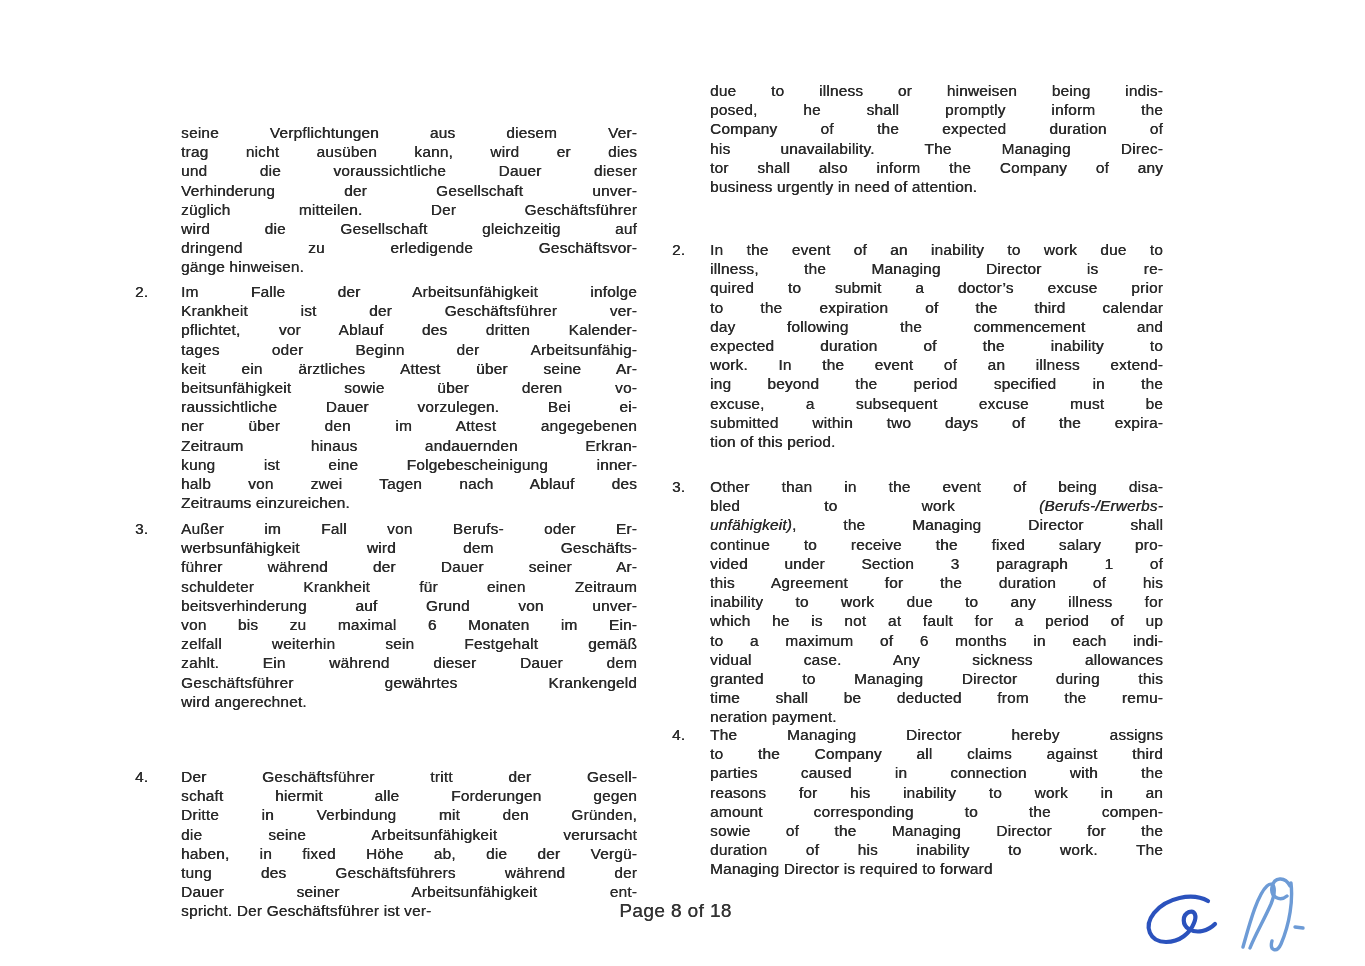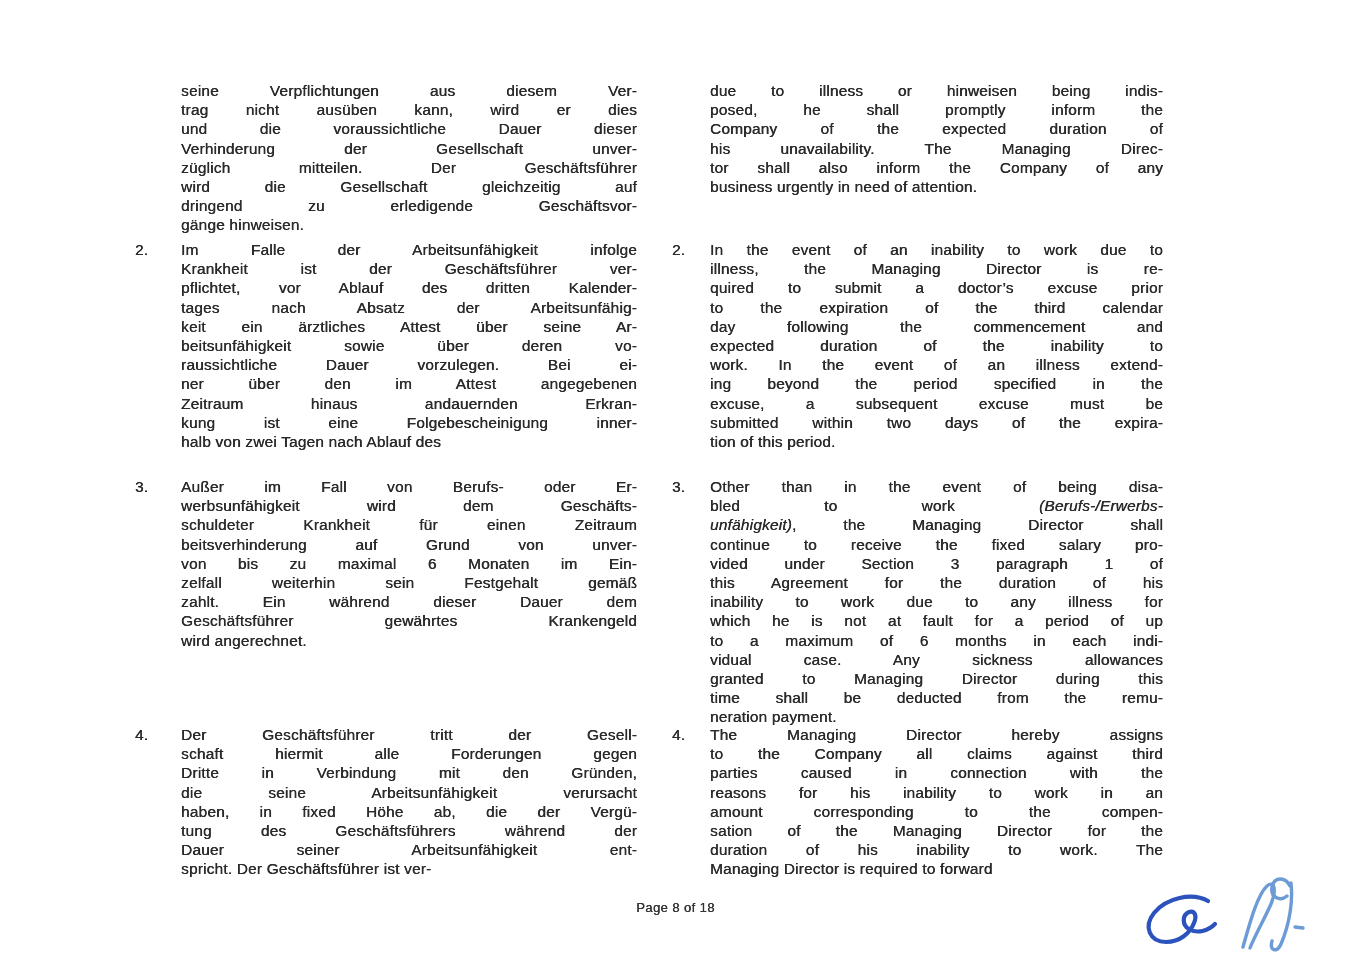--- a/index.html
+++ b/index.html
@@ -16,32 +16,32 @@
     position: absolute;
     left: 135px;
     display: flex;
     gap: 35px;
     font-size: 15.4px;
     line-height: 19.2px;
     letter-spacing: 0.2px;
     text-shadow: 0.35px 0 0 currentColor; 
   }
   .cell { display: flex; align-items: flex-start; }
-  .cell-de { width: 502px; }
+  .cell-de { width: 502px; margin-top: 42px; }
   .cell-en { width: 491px; }
   .cell-de .num { flex: 0 0 46px; }
   .cell-en .num { flex: 0 0 38px; }
   .body { flex: 1 1 auto; min-width: 0; }
   .line { text-align: justify; text-align-last: justify; white-space: normal; }
   .line:last-child { text-align-last: left; }
   .footer {
     position: absolute;
     top: 900px; left: 0; right: 14px;
     text-align: center;
-    font-size: 13px;
+    font-size: 19px;
     letter-spacing: 0.4px;
     color: #333333;
     text-shadow: 0.3px 0 0 currentColor;
   }
   .signatures {
     position: absolute;
     left: 1140px; top: 865px;
     width: 200px; height: 95px;
   }
   .signatures svg { display: block; width: 100%; height: 100%; }
@@ -78,28 +78,29 @@
           </div>
         </div>
       </div>
       <div class="row" style="top: 240px;">
         <div class="cell cell-de">
           <div class="num">2.</div>
           <div class="body">
             <div class="line">Im Falle der Arbeitsunfähigkeit infolge</div>
             <div class="line">Krankheit ist der Geschäftsführer ver-</div>
             <div class="line">pflichtet, vor Ablauf des dritten Kalender-</div>
-            <div class="line">tages nach Absatz der Arbeitsunfähig-</div>
+            <div class="line">tages oder Beginn der Arbeitsunfähig-</div>
             <div class="line">keit ein ärztliches Attest über seine Ar-</div>
             <div class="line">beitsunfähigkeit sowie über deren vo-</div>
             <div class="line">raussichtliche Dauer vorzulegen. Bei ei-</div>
             <div class="line">ner über den im Attest angegebenen</div>
             <div class="line">Zeitraum hinaus andauernden Erkran-</div>
             <div class="line">kung ist eine Folgebescheinigung inner-</div>
             <div class="line">halb von zwei Tagen nach Ablauf des</div>
+            <div class="line">Zeitraums einzureichen.</div>
           </div>
         </div>
         <div class="cell cell-en">
           <div class="num">2.</div>
           <div class="body">
             <div class="line">In the event of an inability to work due to</div>
             <div class="line">illness, the Managing Director is re-</div>
             <div class="line">quired to submit a doctor’s excuse prior</div>
             <div class="line">to the expiration of the third calendar</div>
             <div class="line">day following the commencement and</div>
@@ -111,20 +112,21 @@
             <div class="line">tion of this period.</div>
           </div>
         </div>
       </div>
       <div class="row" style="top: 477px;">
         <div class="cell cell-de">
           <div class="num">3.</div>
           <div class="body">
             <div class="line">Außer im Fall von Berufs- oder Er-</div>
             <div class="line">werbsunfähigkeit wird dem Geschäfts-</div>
+            <div class="line">führer während der Dauer seiner Ar-</div>
             <div class="line">schuldeter Krankheit für einen Zeitraum</div>
             <div class="line">beitsverhinderung auf Grund von unver-</div>
             <div class="line">von bis zu maximal 6 Monaten im Ein-</div>
             <div class="line">zelfall weiterhin sein Festgehalt gemäß</div>
             <div class="line">zahlt. Ein während dieser Dauer dem</div>
             <div class="line">Geschäftsführer gewährtes Krankengeld</div>
             <div class="line">wird angerechnet.</div>
           </div>
         </div>
         <div class="cell cell-en">
@@ -161,21 +163,21 @@
           </div>
         </div>
         <div class="cell cell-en">
           <div class="num">4.</div>
           <div class="body">
             <div class="line">The Managing Director hereby assigns</div>
             <div class="line">to the Company all claims against third</div>
             <div class="line">parties caused in connection with the</div>
             <div class="line">reasons for his inability to work in an</div>
             <div class="line">amount corresponding to the compen-</div>
-            <div class="line">sation of the Managing Director for the</div>
+            <div class="line">sowie of the Managing Director for the</div>
             <div class="line">duration of his inability to work. The</div>
             <div class="line">Managing Director is required to forward</div>
           </div>
         </div>
       </div>
     </main>
 
   <div class="footer">Page 8 of 18</div>
 
   <div class="signatures">

